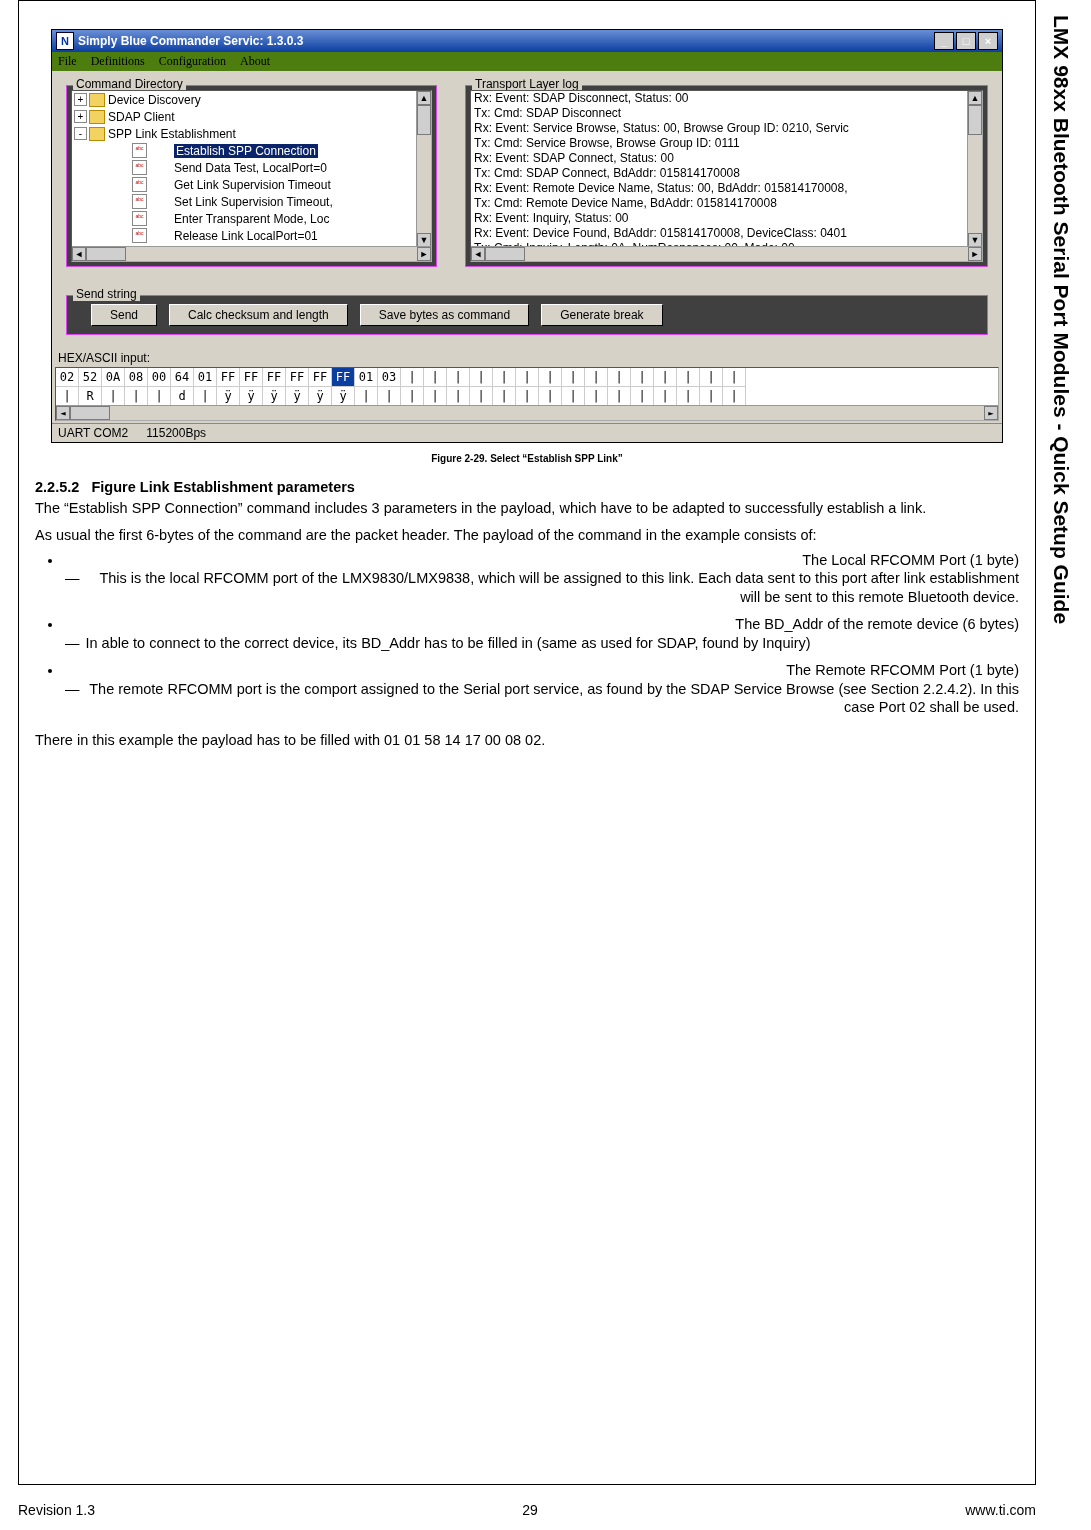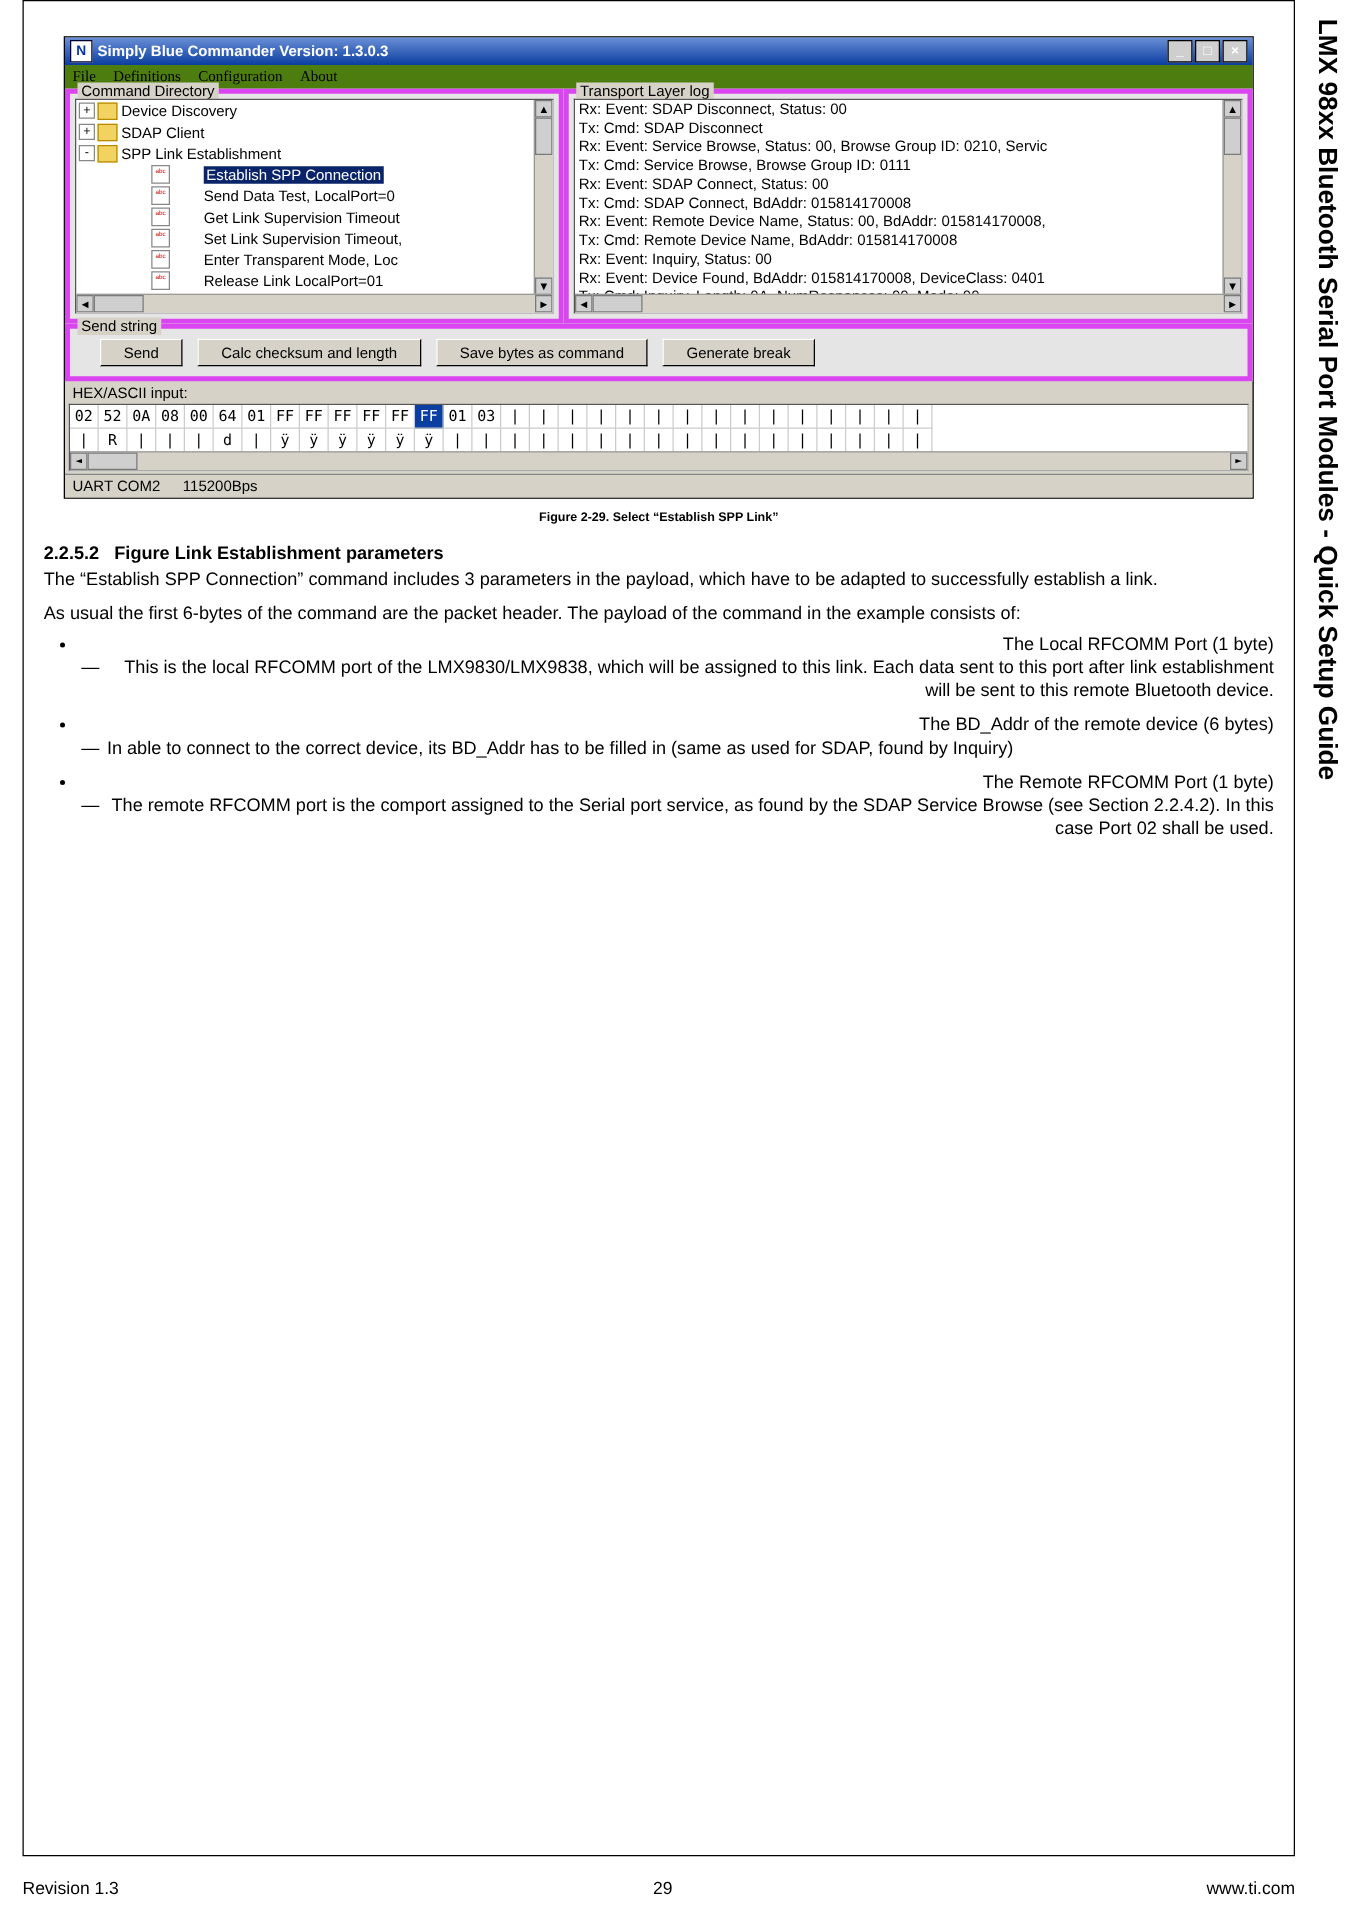--- a/index.html
+++ b/index.html
@@ -8,21 +8,21 @@
 .content-frame { position:absolute; left:18px; top:0; right:55px; bottom:45px; border:1.5px solid #000; box-sizing:border-box; padding:20px 12px 10px 12px; }
 .footer { position:absolute; left:18px; right:55px; bottom:12px; display:flex; justify-content:space-between; font-size:14px; }
   
 .win { margin:8px 20px 4px 20px; background:#d6d2c8; border:1px solid #000; font-family:Tahoma,Arial,sans-serif; font-size:12px; }
 .titlebar { background:linear-gradient(#6a8fd6,#0a3ea0); color:#fff; display:flex; align-items:center; padding:2px 4px; font-weight:bold; }
 .titlebar .icon { width:16px; height:16px; background:#fff; border:1px solid #003; margin-right:4px; display:inline-flex; align-items:center; justify-content:center; font-size:11px; color:#03a; }
 .winbtns { margin-left:auto; display:flex; }
 .winbtn { width:18px; height:16px; background:#cfcfcf; border:1px solid #000; margin-left:2px; display:flex; align-items:center; justify-content:center; font-size:11px; font-weight:bold; }
 .menubar { display:flex; gap:14px; padding:2px 6px; background:#4d7c0f;font-family:Liberation Serif, serif; }
 .menubar span { }
-.groupbox { border:4px solid #d946ef; margin:0; padding:4px 4px 4px 4px; position:relative; background:#e5e5e5; }
+.groupbox { border:1px solid #d946ef; margin:14px; padding:4px 4px 4px 4px; position:relative; background:#404040; }
 .groupbox .legend { position:absolute; top:-9px; left:6px; background:#d6d2c8; padding:0 3px; font-size:12px; }
 .toprow { display:flex; }
 .panel-wrap { flex:1; }
 .listpane { background:#fff; height:170px; overflow:hidden; border:1px inset #aaa; position:relative; }
 .treeitem { display:flex; align-items:center; height:17px; padding-left:2px; white-space:nowrap; }
 .treeitem .plusbox { width:11px; height:11px; border:1px solid #888; display:inline-flex; align-items:center; justify-content:center; font-size:10px; line-height:10px; margin-right:2px; background:#fff; }
 .folder { width:14px; height:12px; background:#f2d260; border:1px solid #b88a00; margin-right:3px; }
 .doc { width:13px; height:12px; background:#fff; border:1px solid #888; margin-right:3px; position:relative; font-size:5px; color:#c00; text-align:center; line-height:6px; padding-top:1px; }
 .indent2 { margin-left:34px;gap:24px; }
 .sel { background:#0a246a; color:#fff; padding:0 2px; }
@@ -55,21 +55,21 @@
 <body>
 
 <div class="page">
   <div class="side-title">LMX 98xx Bluetooth Serial Port Modules - Quick Setup Guide</div>
 
   <div class="content-frame">
 
     <div class="win">
       <div class="titlebar">
         <span class="icon">N</span>
-        <span>Simply Blue Commander    Version: 1.3.0.3</span>
+        <span>Simply Blue Commander    Servic: 1.3.0.3</span>
         <div class="winbtns">
           <div class="winbtn">_</div>
           <div class="winbtn">□</div>
           <div class="winbtn">×</div>
         </div>
       </div>
       <div class="menubar">
         <span>File</span>
         <span>Definitions</span>
         <span>Configuration</span>
@@ -293,20 +293,21 @@
           <span>The Remote RFCOMM Port (1 byte)</span>
           <div class="sub">
               <div class="dash">
                 <span class="d">—</span>
                 <span>The remote RFCOMM port is the comport assigned to the Serial port service, as found by the SDAP Service Browse (see Section 2.2.4.2). In this case Port 02 shall be used.</span>
               </div>
             </div>
         </li>
       </ul>
       <div style="height:6px"></div>
+      <div>There in this example the payload has to be filled with 01 01 58 14 17 00 08 02.</div>
     </div>
 
   </div>
 
   <div class="footer">
     <span>Revision 1.3</span>
     <span>29</span>
     <span>www.ti.com</span>
   </div>
 </div>

